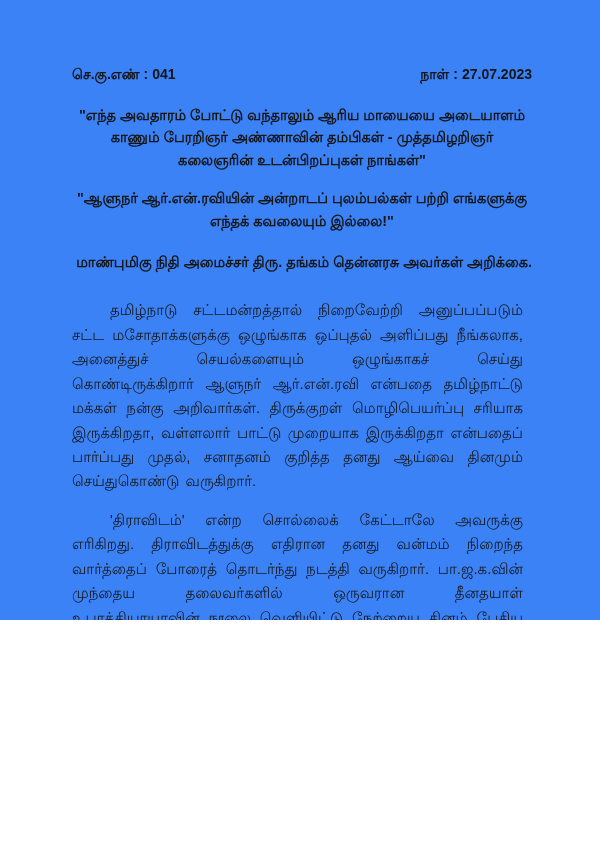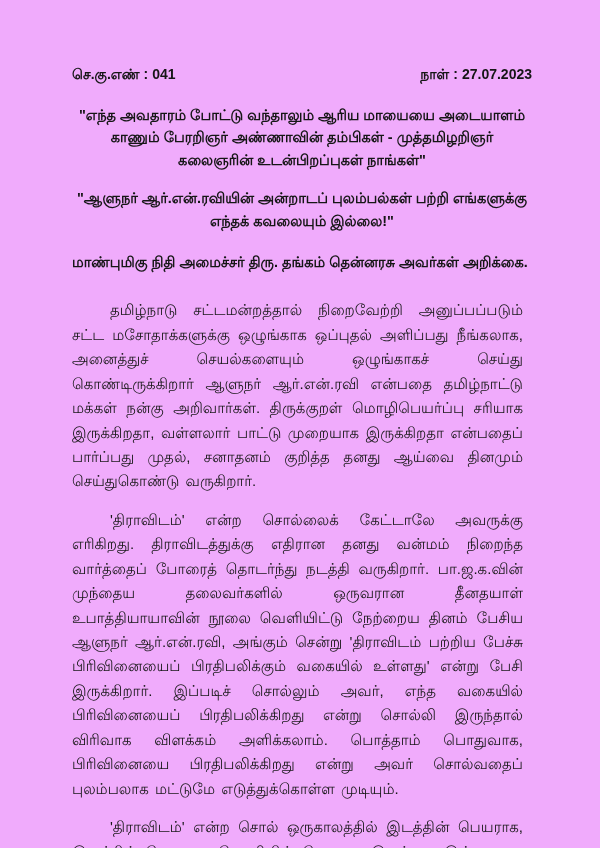--- a/index.html
+++ b/index.html
@@ -3,22 +3,22 @@
 <meta charset="utf-8">
 <style>
   html, body {
     margin: 0;
     padding: 0;
     background: #ffffff;
   }
   .page {
     position: relative;
     width: 600px;
-    height: 848px;
-    background: #f0abfc;
+    height: 620px;
+    background: #3b82f6;
     box-sizing: border-box;
     padding: 66px 68px 16px 72px;
     font-family: "Liberation Sans", sans-serif;
     color: #161616;
     overflow: hidden;
   }
   .meta-row {
     display: flex;
     justify-content: space-between;
     align-items: baseline;
@@ -36,21 +36,21 @@
     margin: 20px auto 0 auto;
   }
   .headline-primary {
     max-width: 452px;
   }
   .headline-secondary {
     max-width: 452px;
     margin-top: 16px;
   }
   .byline {
-    text-align: left;
+    text-align: right;
     font-weight: bold;
     font-size: 14.5px;
     margin-top: 22px;
   }
   .body-text {
     margin-top: 26px;
   }
   .body-text p {
     margin: 0 9px 14px 0;
     font-size: 15px;

